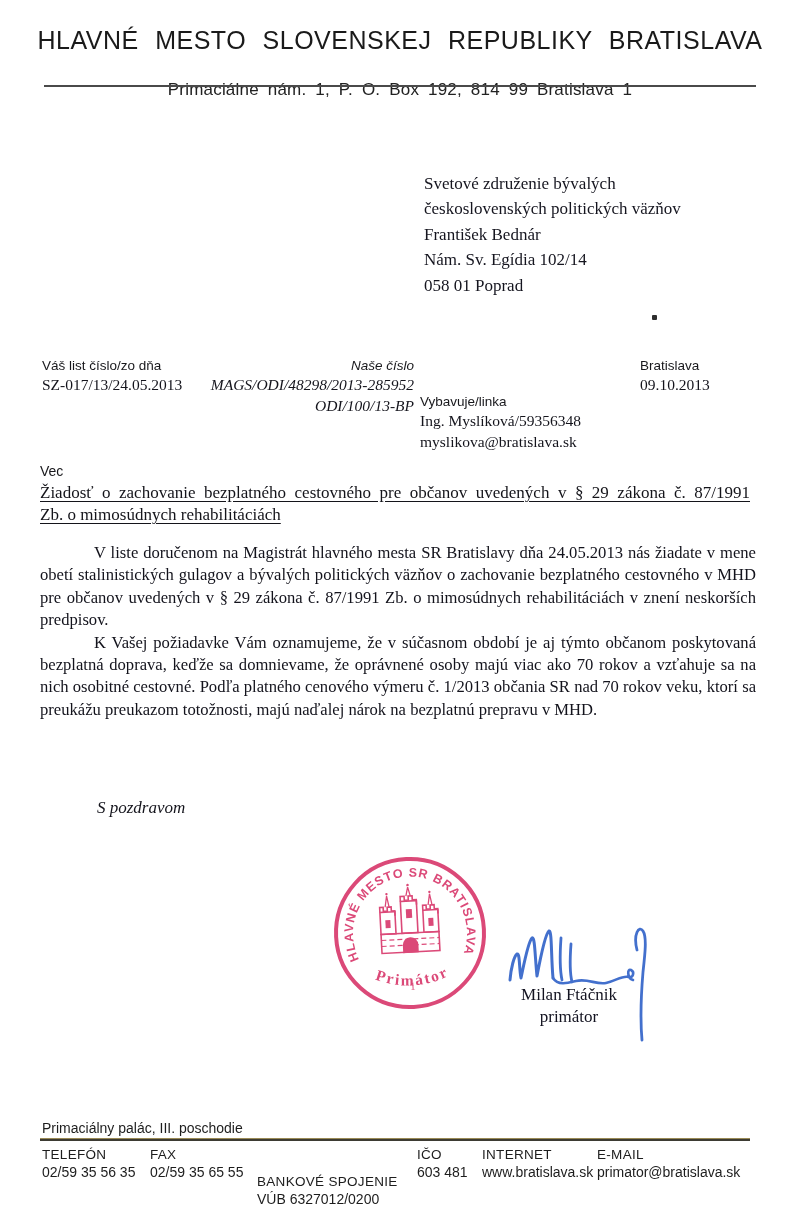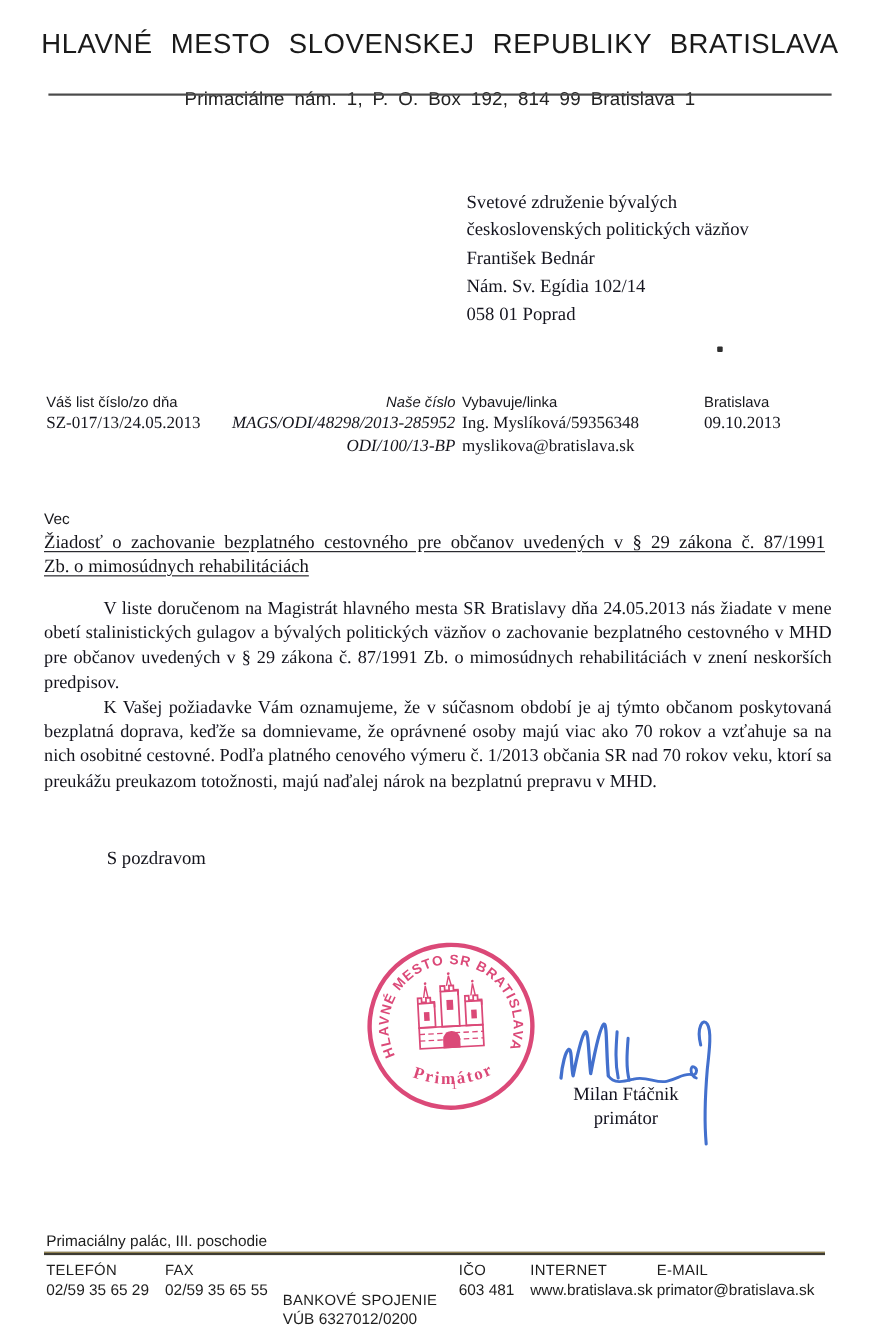--- a/index.html
+++ b/index.html
@@ -15,33 +15,33 @@
     font-size:25px;font-weight:500;letter-spacing:.5px;word-spacing:9px;color:#1a1a1a;}
   .lh-sub{top:60px;left:0;width:800px;text-align:center;
     font-size:17px;letter-spacing:.2px;word-spacing:4px;color:#222;margin-top:20px;}
   .lh-rule{top:85px;left:44px;width:712px;height:2px;background:#4a4a4a;}
   
   .recipient{top:171px;left:424px;font-size:17px;line-height:25.4px;color:#15151f;}
   .speck{top:315px;left:652px;width:5px;height:5px;background:#2e2e2e;border-radius:1px;}
   
   .ref-label{font-family:"Liberation Sans", sans-serif;font-size:13.5px;color:#18181c;}
   .ref-val{font-size:15.5px;color:#14141c;}
-  .refc1{left:42px;} .refc2{left:188px;width:226px;text-align:right;font-style:italic;} .refc3{left:420px;} .refc4{left:640px;}
+  .refc1{left:42px;} .refc2{left:188px;width:226px;text-align:right;font-style:italic;} .refc3{left:420px;margin-top:36px;} .refc4{left:640px;}
   .ref-row1{top:358px;} .ref-row2{top:376px;} .ref-row3{top:397px;}
   
   .vec{top:463px;left:40px;font-size:14px;color:#18181c;}
   .subject{left:40px;width:710px;font-size:17px;color:#14141a;}
   .subject .u{text-decoration:underline;text-underline-offset:3px;}
   .subj1{top:483px;text-align:justify;text-align-last:justify;}
   .subj2{top:505px;}
   
   .letter-body{top:542px;left:40px;width:716px;font-size:16.6px;line-height:22.4px;
     text-align:justify;color:#13131c;}
   .letter-body p{margin:0;text-indent:54px;}
-  .closing{top:770px;left:97px;font-size:17px;color:#14141c;}
+  .closing{top:798px;left:97px;font-size:17px;color:#14141c;font-style:italic;}
   
   .stamp{top:851px;left:328px;width:164px;height:164px;transform:rotate(-3deg);opacity:.92;}
   
   .signature{top:920px;left:498px;width:162px;height:132px;}
   .sig-name{top:985px;left:503px;width:132px;text-align:center;font-size:17px;color:#131320;}
   .sig-title{top:1007px;left:503px;width:132px;text-align:center;font-size:17px;color:#131320;}
   
   .foot-loc{top:1120px;left:42px;font-size:14px;color:#1d1d1d;}
   .foot-rule{top:1138px;left:40px;width:710px;height:2px;background:#3d3b33;border-top:1px solid #9a8a55;}
   .foot-label{font-family:"Liberation Sans", sans-serif;font-size:13.5px;letter-spacing:.3px;color:#1d1d1d;}
@@ -148,21 +148,21 @@
     </g>
   </svg>
 
   <div class="abs sig-name">Milan Ftáčnik</div>
   <div class="abs sig-title">primátor</div>
 
   <div class="abs sans foot-loc">Primaciálny palác, III. poschodie</div>
   <div class="abs foot-rule"></div>
 
   <div class="abs foot-label fc1 fl-row">TELEFÓN</div>
-  <div class="abs foot-val   fc1 fv-row">02/59 35 65 29</div>
+  <div class="abs foot-val   fc1 fv-row">02/59 35 56 35</div>
 
   <div class="abs foot-label fc2 fl-row">FAX</div>
   <div class="abs foot-val   fc2 fv-row">02/59 35 65 55</div>
 
   <div class="abs foot-label fc3 fl-row">BANKOVÉ SPOJENIE</div>
   <div class="abs foot-val   fc3 fv-row">VÚB 6327012/0200</div>
 
   <div class="abs foot-label fc4 fl-row">IČO</div>
   <div class="abs foot-val   fc4 fv-row">603 481</div>
 

